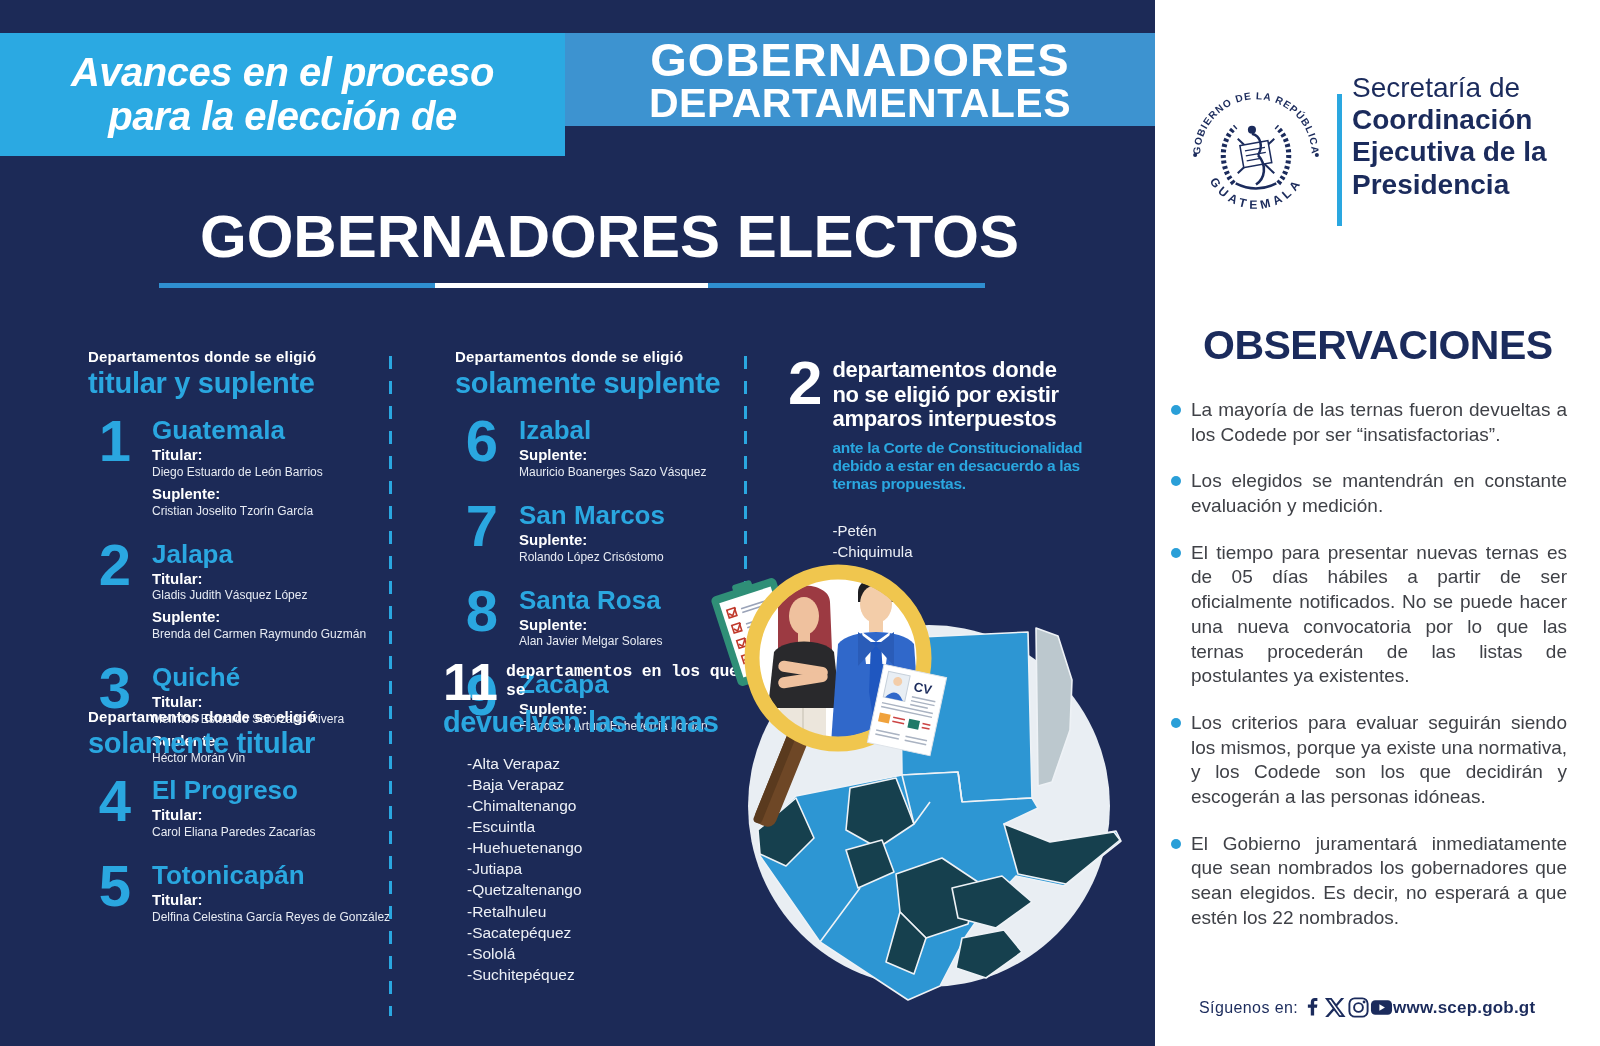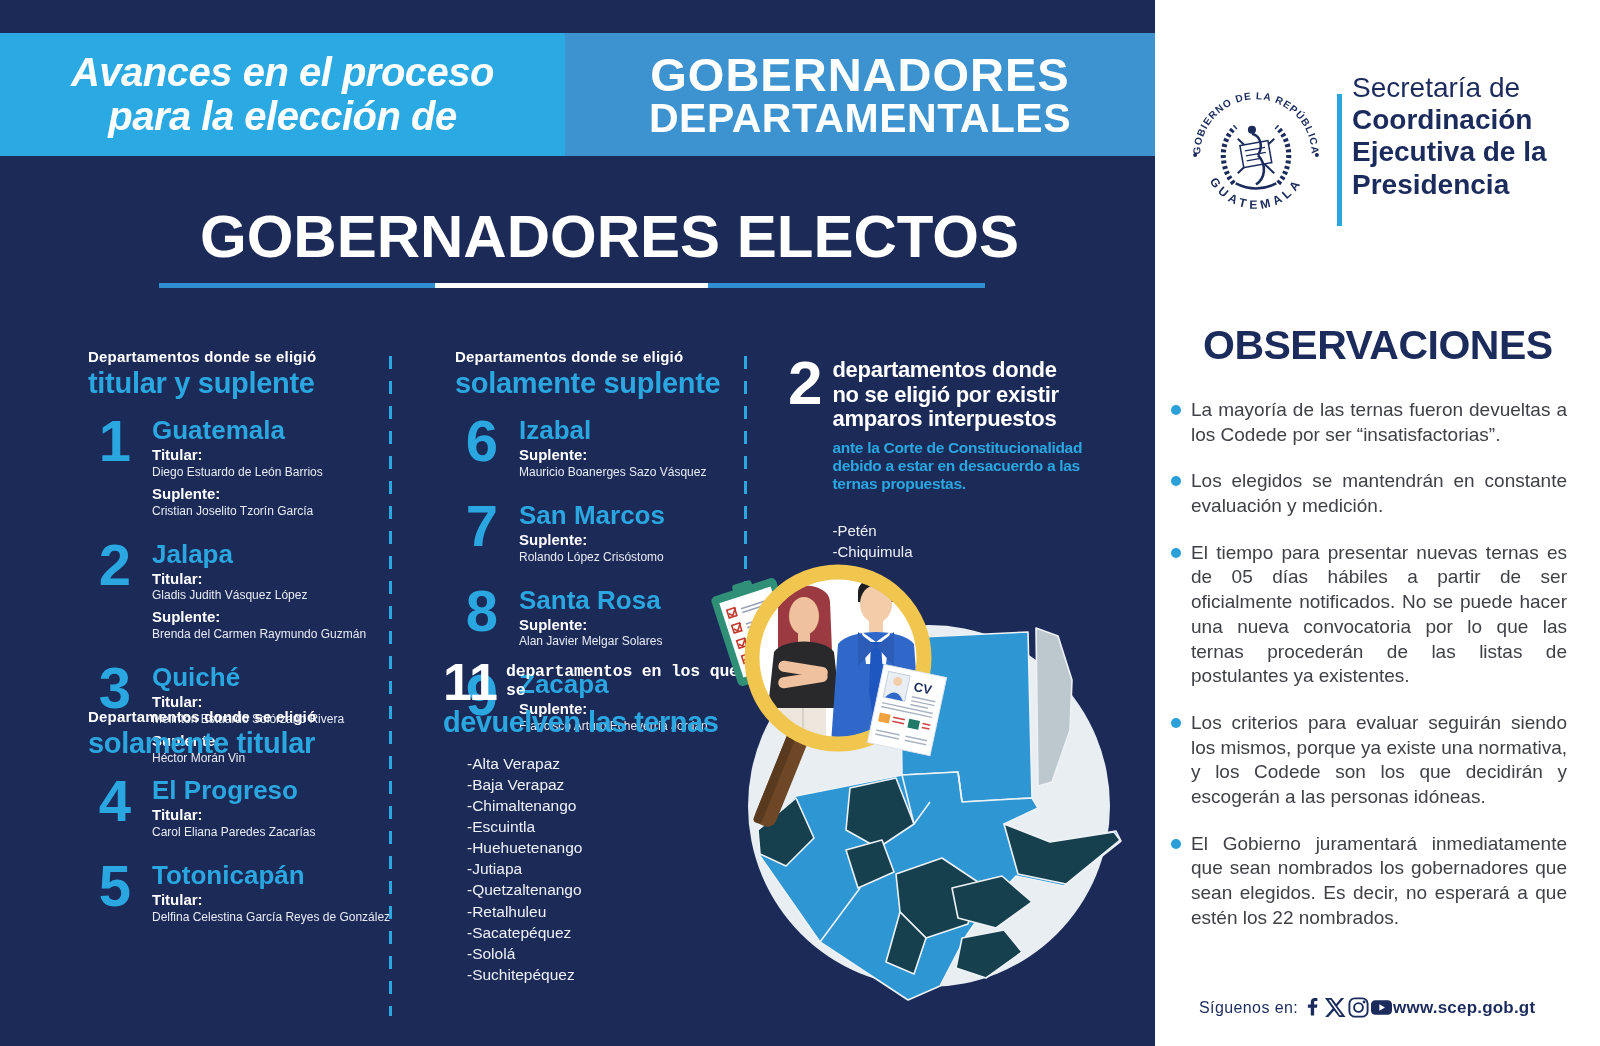--- a/index.html
+++ b/index.html
@@ -4,21 +4,21 @@
 <style>
   html,body{margin:0;padding:0;background:#ffffff;font-family:"Liberation Sans",sans-serif;}
   .stage{position:relative;width:1600px;height:1046px;overflow:hidden;background:#c4b5fd;}
 
   
   .poster{position:absolute;left:0;top:0;width:1155px;height:1046px;background:#1c2a57;}
 
   .kicker{position:absolute;left:0;top:33px;width:565px;height:123px;background:#2ba9e2;
           display:flex;flex-direction:column;justify-content:center;align-items:center;}
   .kicker div{color:#fff;font-style:italic;font-weight:bold;font-size:40px;line-height:1.08;letter-spacing:-.5px;}
-  .headline{position:absolute;left:565px;top:33px;width:590px;height:123px;background:#3d93d0;
+  .headline{position:absolute;left:565px;top:33px;width:590px;height:93px;background:#3d93d0;
           display:flex;flex-direction:column;justify-content:center;align-items:center;}
   .headline .l1{color:#fff;font-weight:bold;font-size:47px;line-height:1;letter-spacing:1px;}
   .headline .l2{color:#fff;font-weight:bold;font-size:41px;line-height:1;letter-spacing:.5px;}
 
   .electos{position:absolute;left:0;top:202px;width:1155px;text-align:center;color:#fff;
            font-size:60px;font-weight:bold;letter-spacing:0;padding-left:32px;}
   .underline{position:absolute;left:159px;top:283px;width:826px;height:5px;display:flex;}
   .underline .b{background:#2f8fd0;}
   .underline .w{background:#ffffff;}
 

